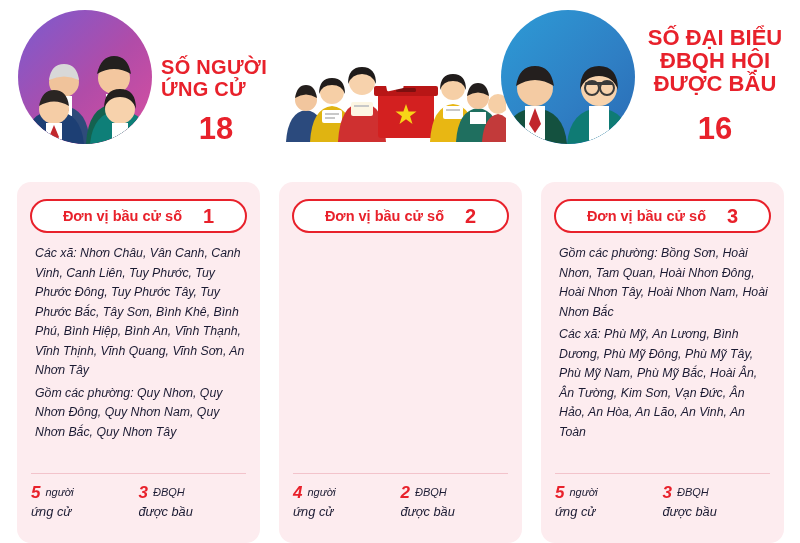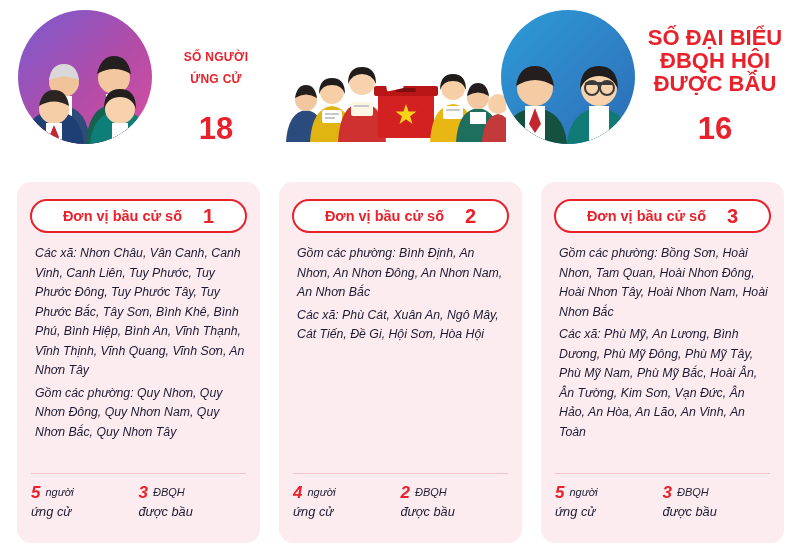--- a/index.html
+++ b/index.html
@@ -32,27 +32,26 @@
   .circle-img {
     position: absolute;
     left: 0; top: 2px;
     width: 134px; height: 134px;
     border-radius: 50%;
     background: linear-gradient(135deg, #7a5bd0 0%, #b14ca8 55%, #d94fa0 100%);
     overflow: hidden;
   }
   .left-stat .label {
     position: absolute;
-    left: 143px; top: 38px;
+    left: 143px; top: 48px;
     width: 110px;
     color: #e8212b;
     font-weight: bold;
-    font-size: 12px;
+    font-size: 20px;
     line-height: 22px;
-    text-align: center;
     letter-spacing: .3px;
   }
   .left-stat .number {
     position: absolute;
     left: 143px; top: 103px;
     width: 110px;
     color: #e8212b;
     font-weight: bold;
     font-size: 31px;
     text-align: center;
@@ -363,28 +362,20 @@
           <span class="t2">được bầu</span>
         </div>
       </div>
     </div>
 
     <div class="card c2">
       <div class="card-title">
         <span>Đơn vị bầu cử số</span>
         <span class="num">2</span>
       </div>
-      <div class="card-body">
-        <div class="grp">
-          <span class="grp-label">Gồm các phường:</span><span> Bình Định, An Nhơn, An Nhơn Đông, An Nhơn Nam, An Nhơn Bắc</span>
-        </div>
-        <div class="grp">
-          <span class="grp-label">Các xã:</span><span> Phù Cát, Xuân An, Ngô Mây, Cát Tiến, Đề Gi, Hội Sơn, Hòa Hội</span>
-        </div>
-      </div>
       <div class="card-foot">
         <div class="foot-half">
           <span class="n">4</span>
           <span class="t">người</span>
           <span class="t2">ứng cử</span>
         </div>
         <div class="foot-half">
           <span class="n">2</span>
           <span class="t">ĐBQH</span>
           <span class="t2">được bầu</span>

